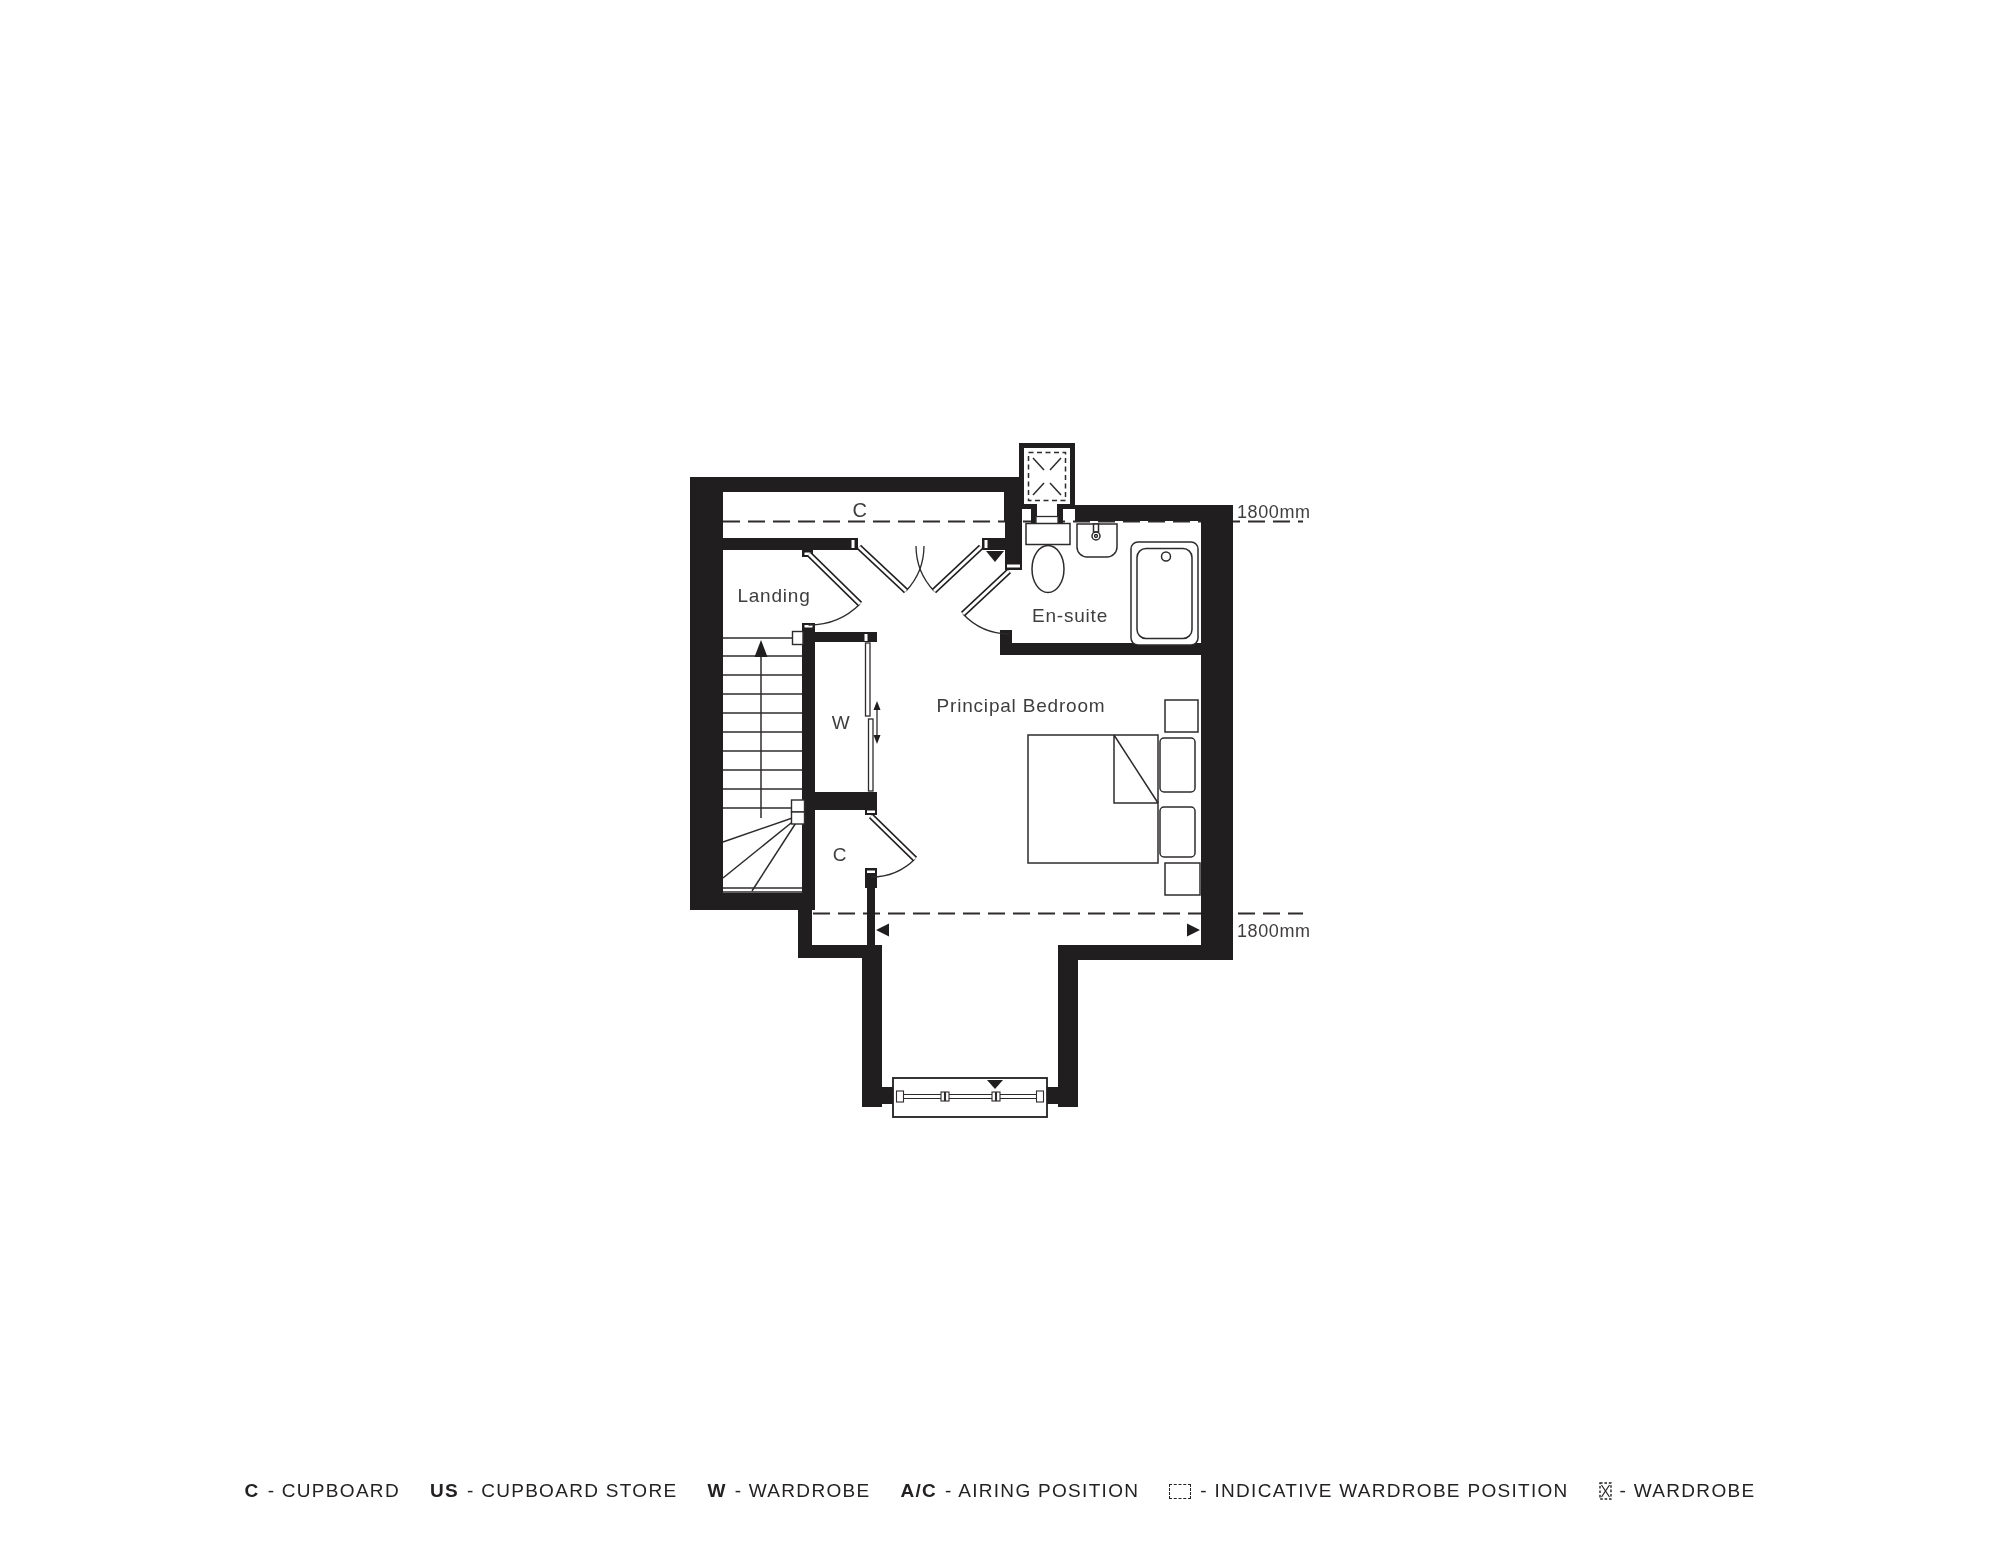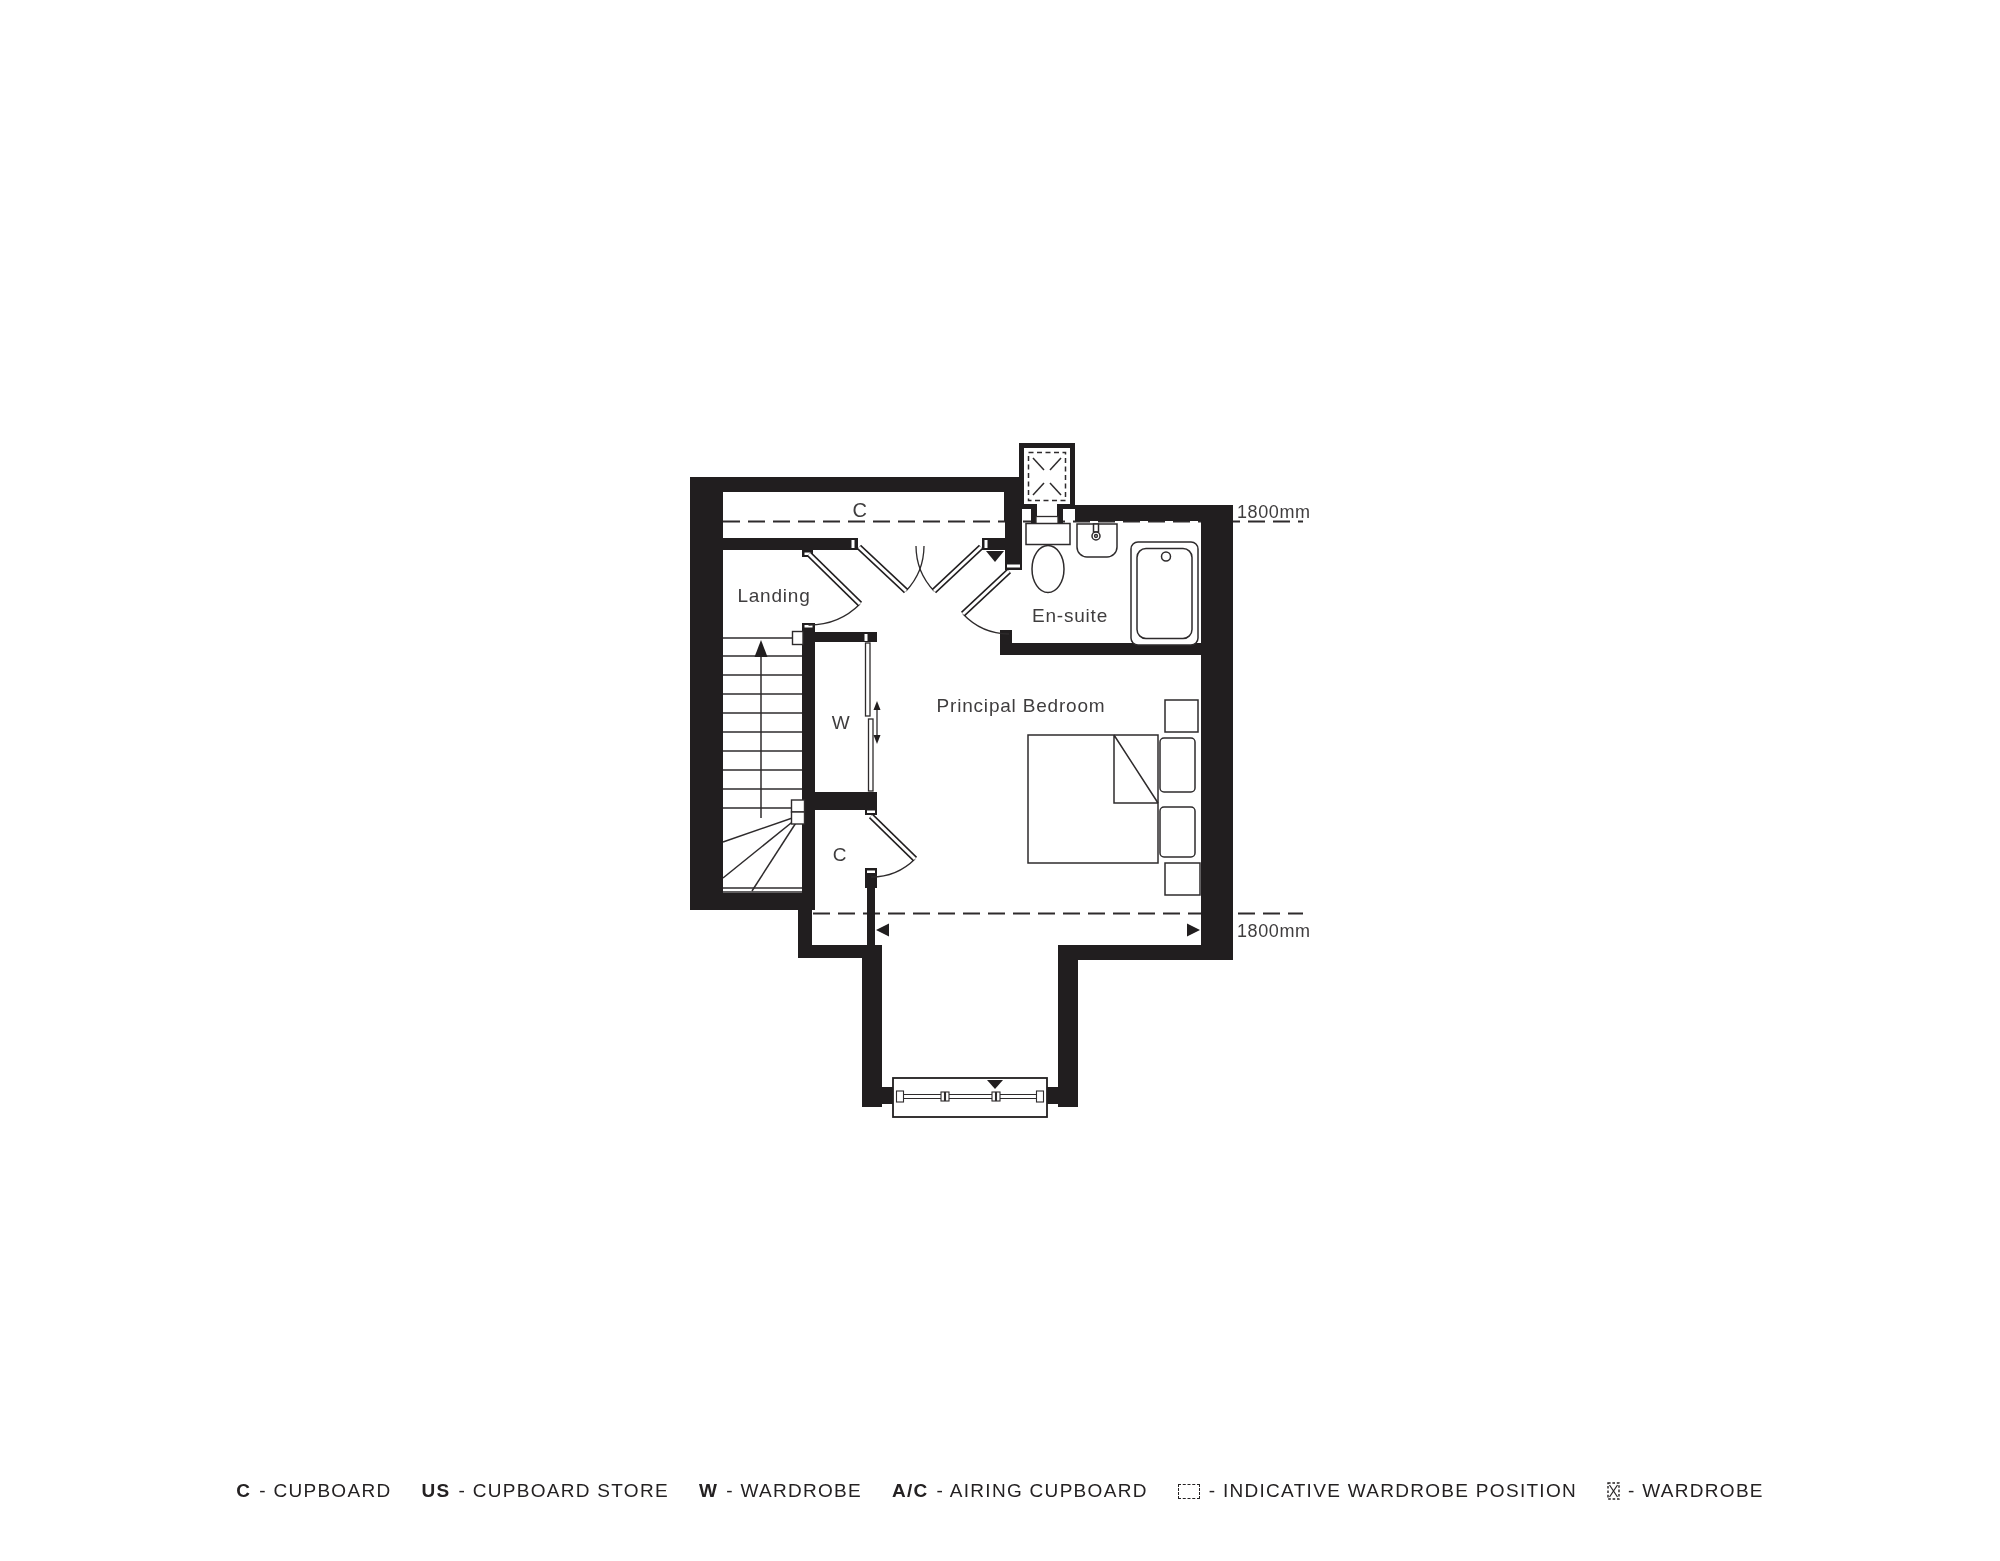--- a/index.html
+++ b/index.html
@@ -214,21 +214,21 @@
   <span class="legend-item">
     <span class="legend-abbr">US</span>
     <span>- CUPBOARD STORE</span>
   </span>
   <span class="legend-item">
     <span class="legend-abbr">W</span>
     <span>- WARDROBE</span>
   </span>
   <span class="legend-item">
     <span class="legend-abbr">A/C</span>
-    <span>- AIRING CUPBOARD</span>
+    <span>- AIRING POSITION</span>
   </span>
   <span class="legend-item">
     <span class="icon-wardrobe-pos"></span>
     <span>- INDICATIVE WARDROBE POSITION</span>
   </span>
   <span class="legend-item">
     <svg width="13" height="18" viewBox="0 0 13 18">
       <rect x="1" y="1" width="11" height="16" fill="none" stroke="#242122" stroke-width="1.4" stroke-dasharray="2.6 1.8"></rect>
       <line x1="2.5" y1="3" x2="10.5" y2="15" stroke="#242122" stroke-width="1.2"></line>
       <line x1="10.5" y1="3" x2="2.5" y2="15" stroke="#242122" stroke-width="1.2"></line>

